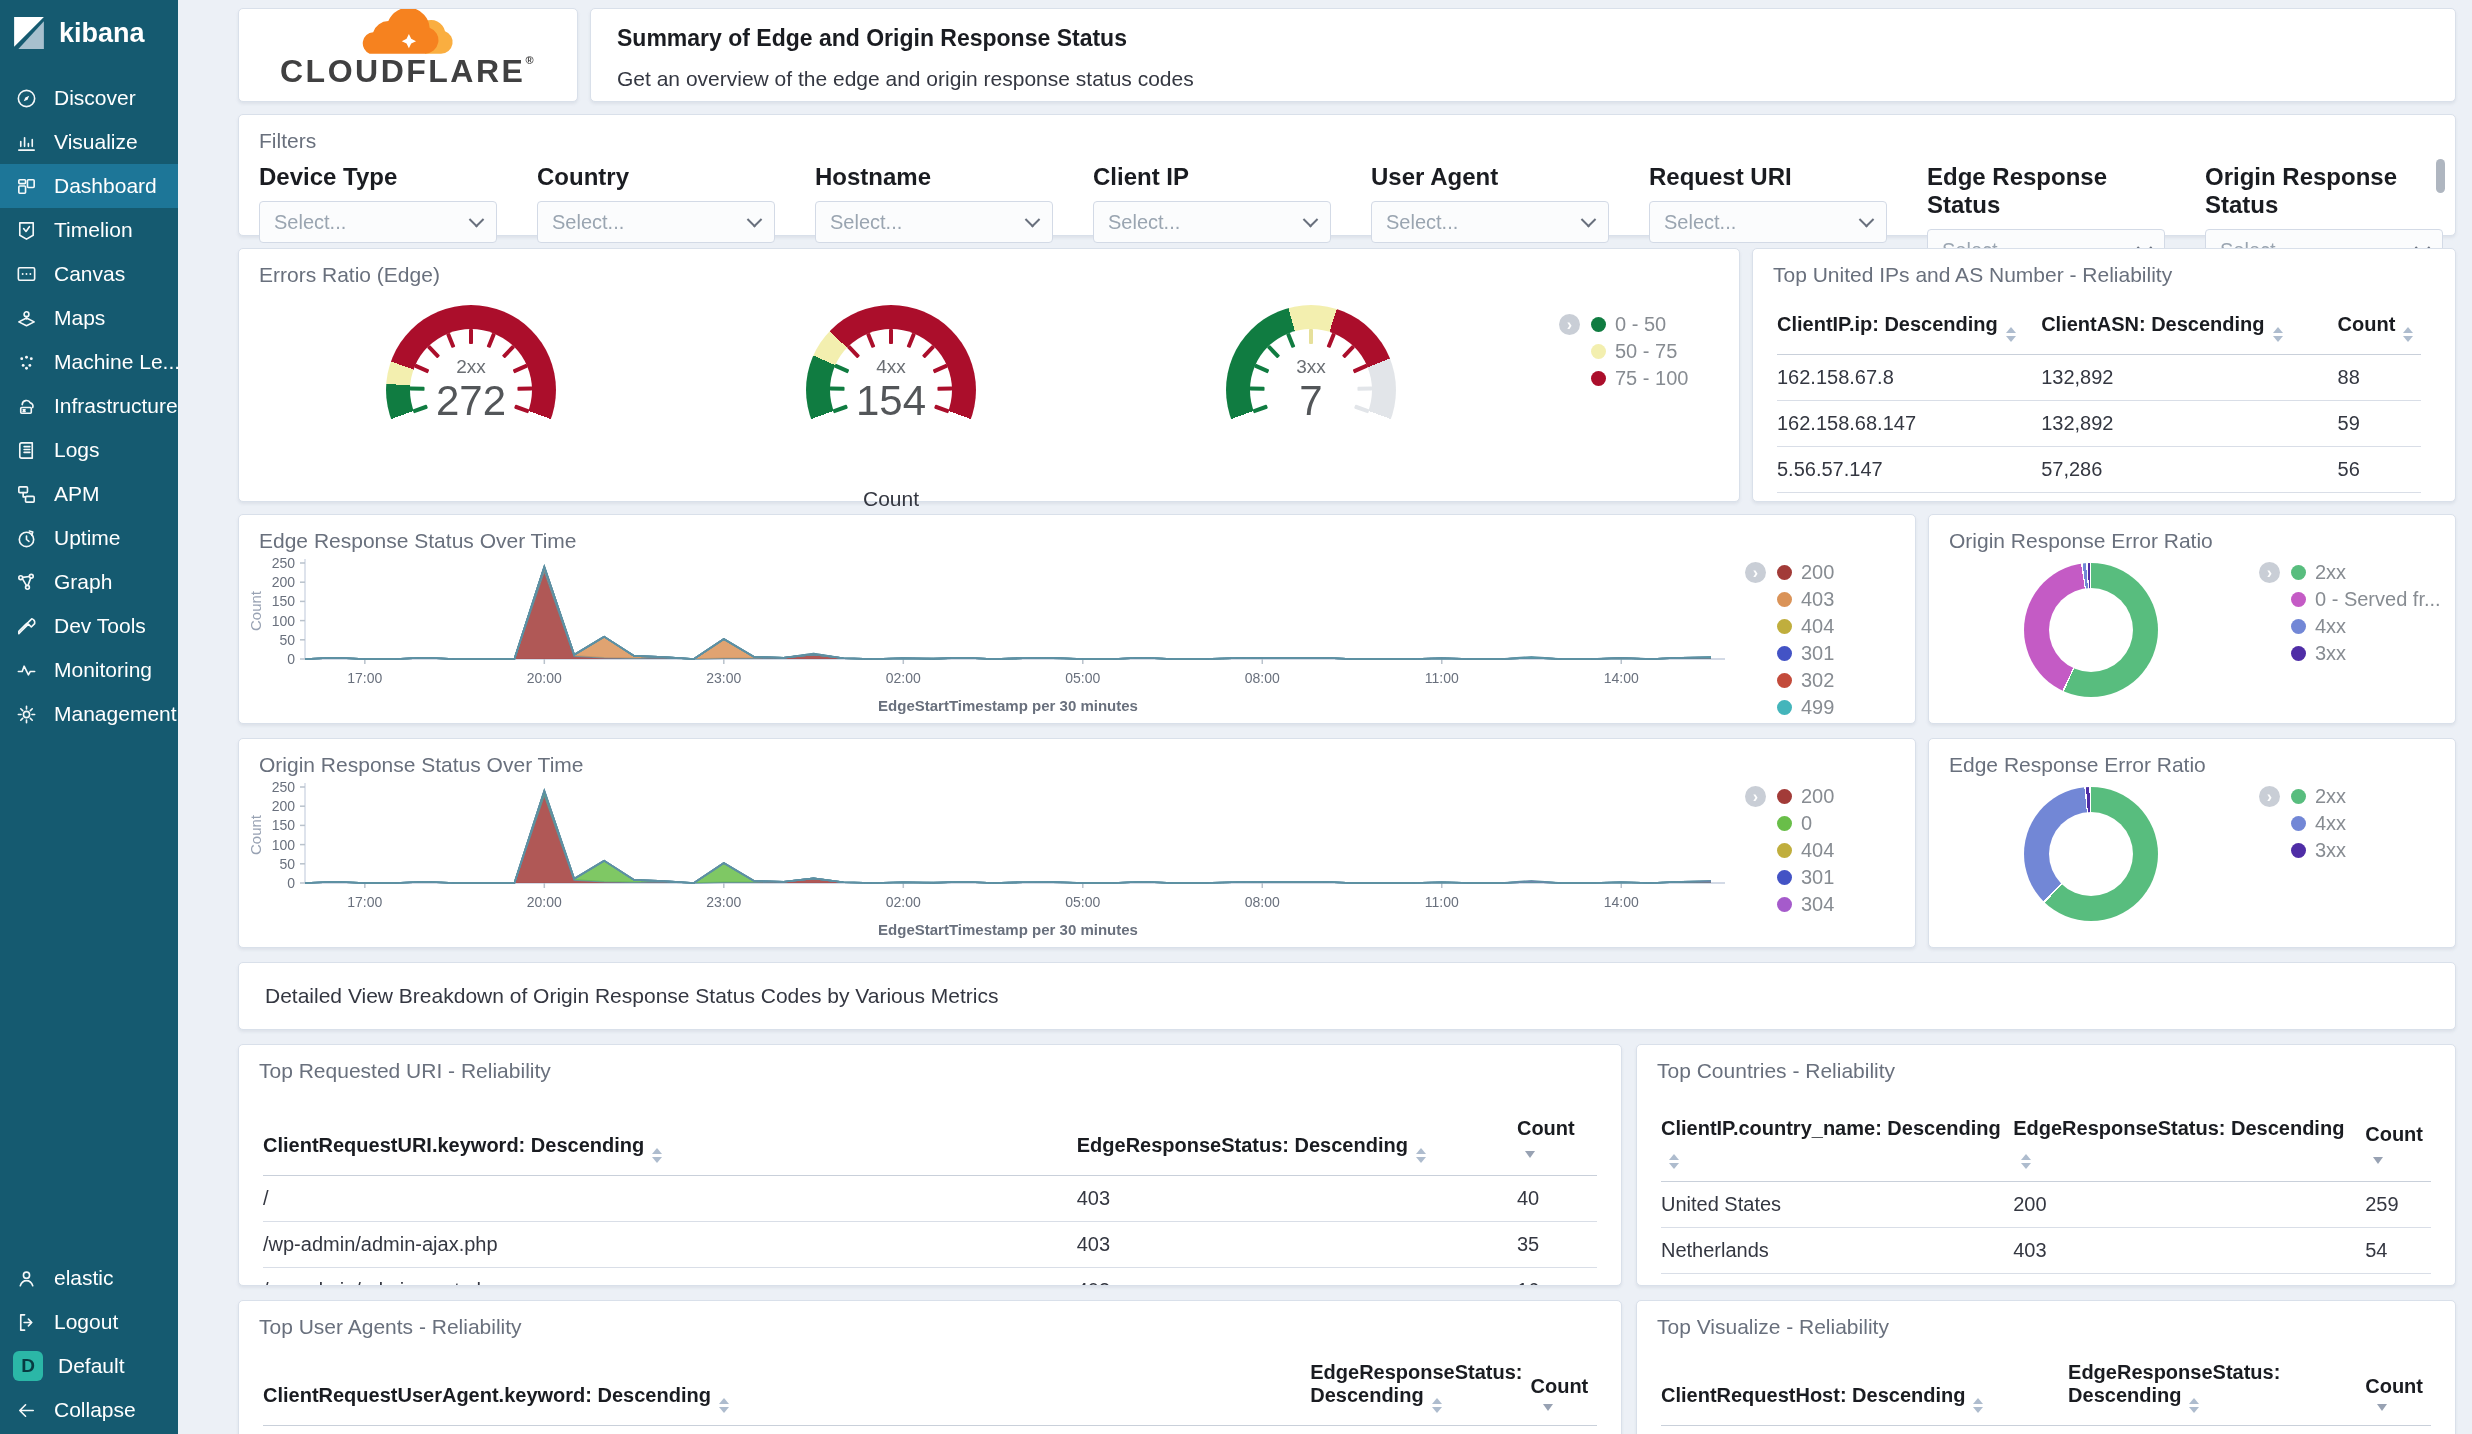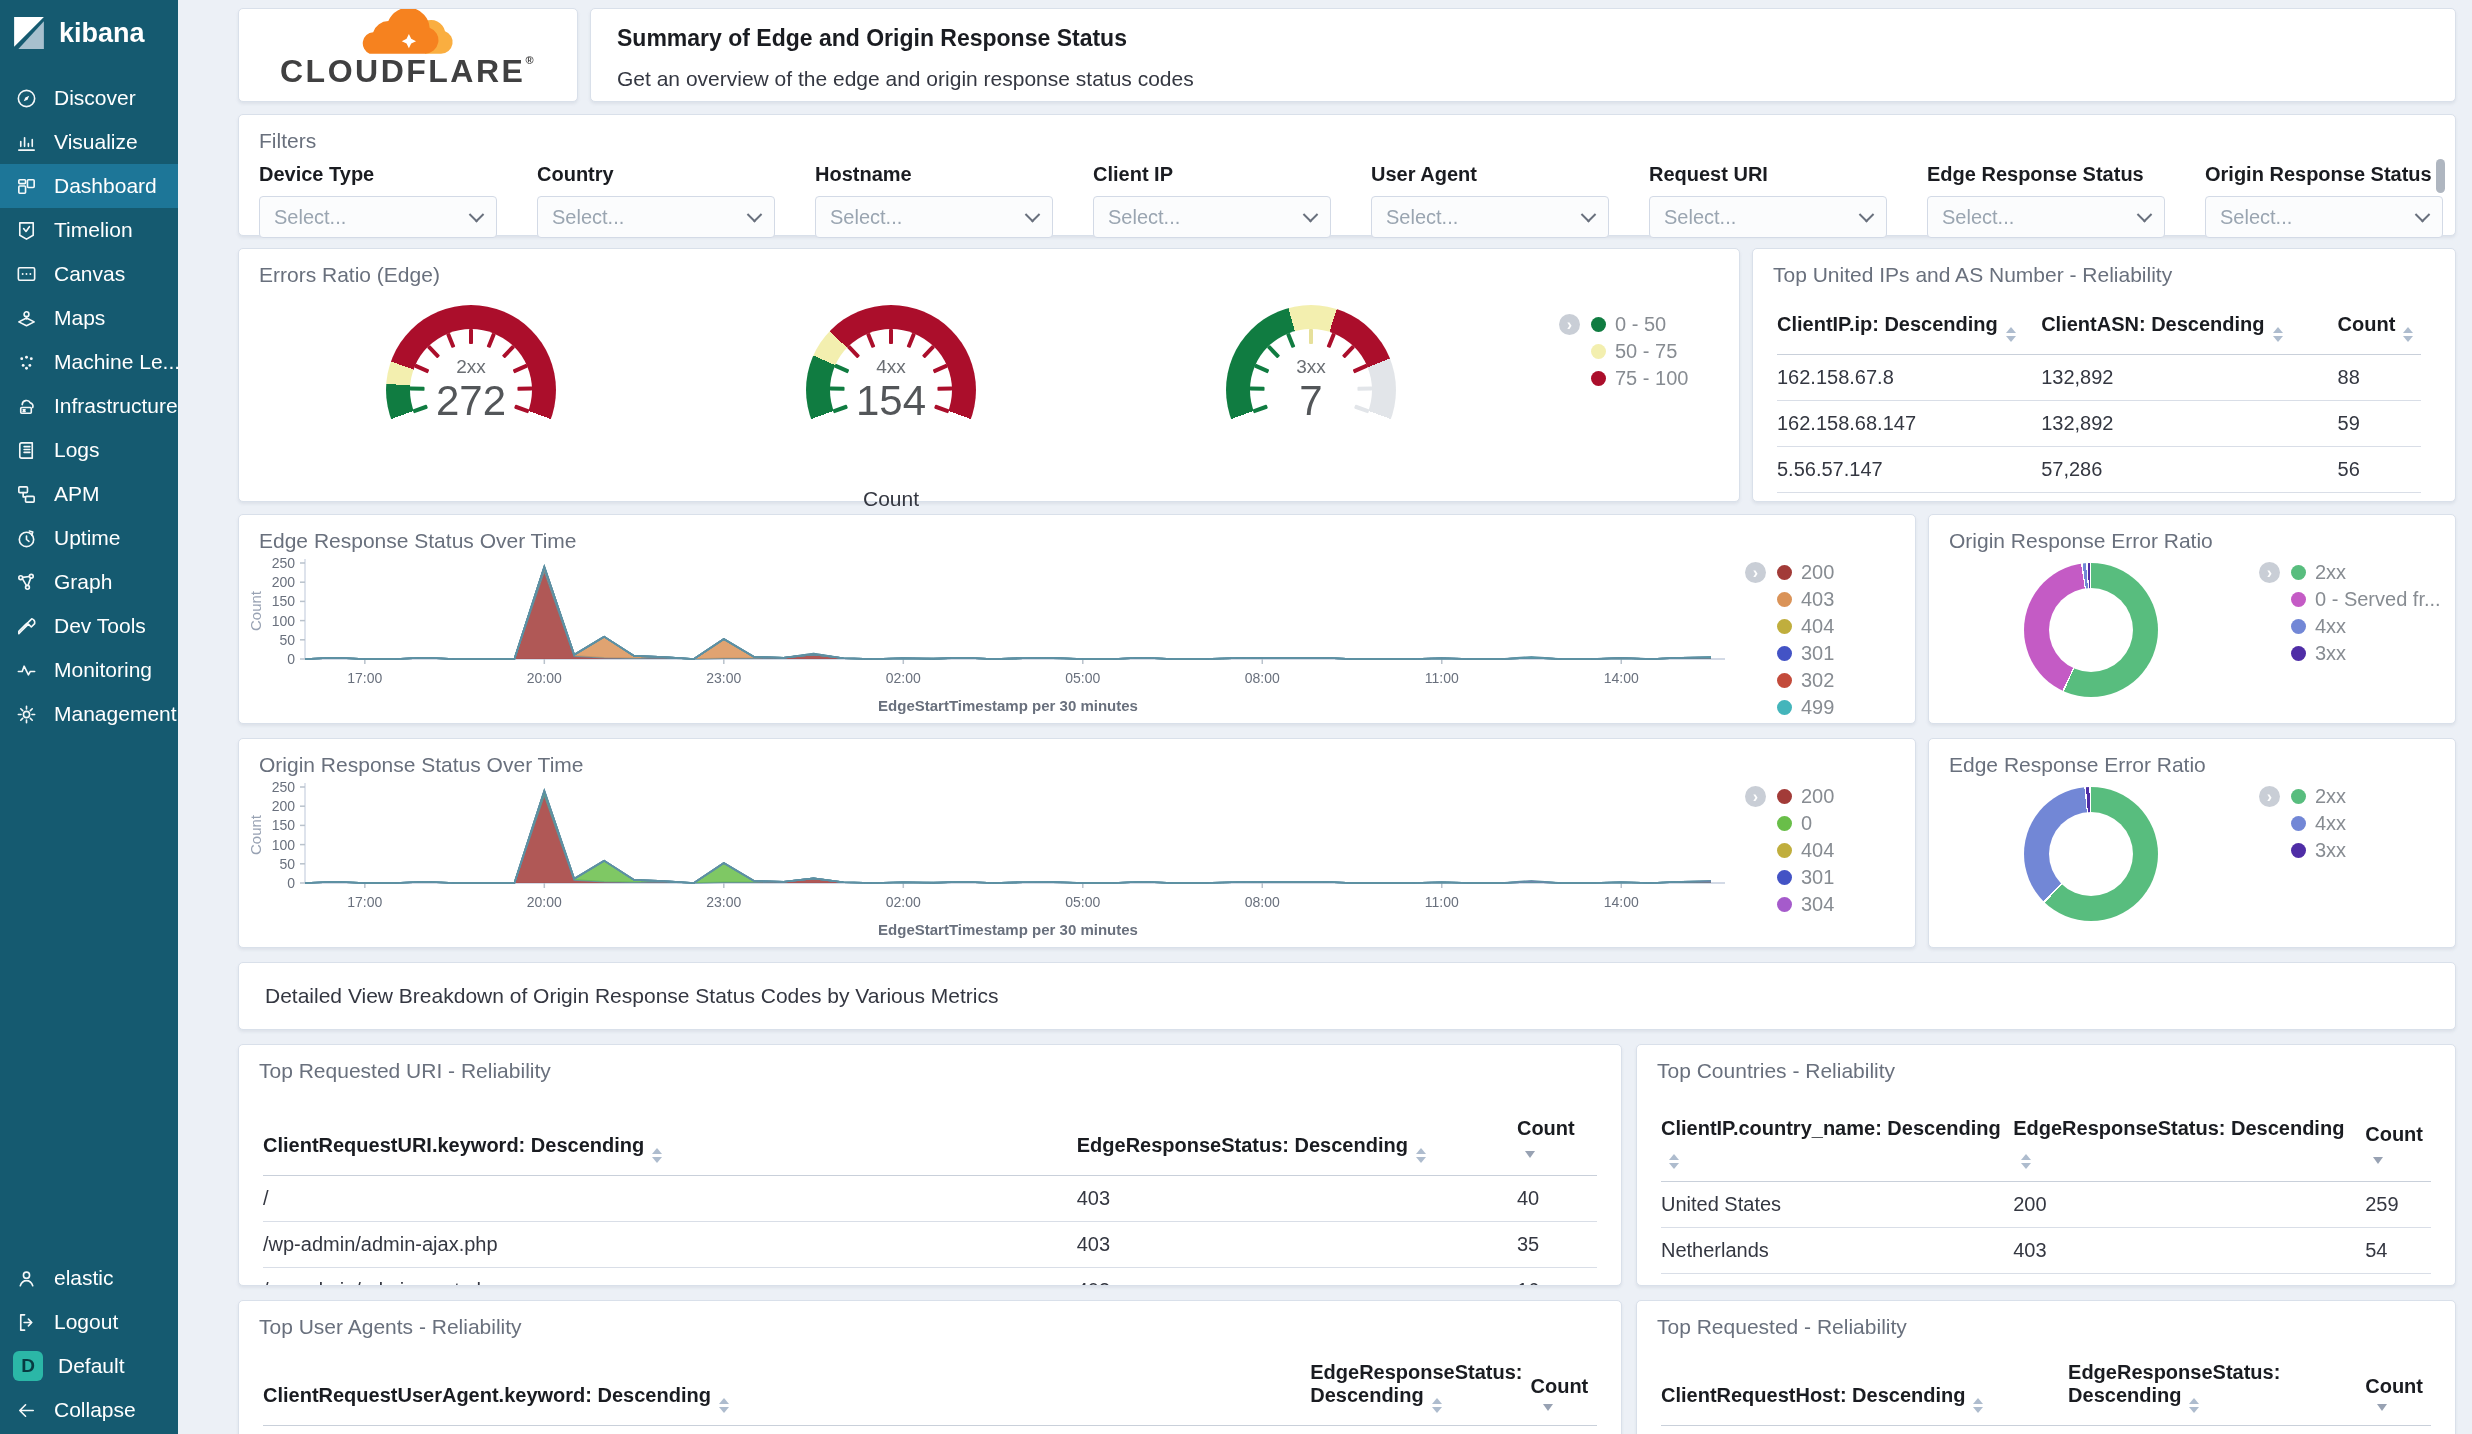--- a/index.html
+++ b/index.html
@@ -20,21 +20,21 @@
   .ptitle{position:absolute;left:20px;top:14px;font-size:21px;color:#69707D;white-space:nowrap}
   
   .cf-logo-wrap{display:flex;flex-direction:column;align-items:center;justify-content:flex-start;height:100%}
   .cf-brand{font-size:32px;font-weight:bold;color:#404041;letter-spacing:2.5px;line-height:1;margin-top:-4px}
   .cf-brand sup{font-size:11px;vertical-align:18px}
   .sum-title{position:absolute;left:26px;top:16px;font-size:23px;font-weight:bold;color:#1A1C21}
   .sum-sub{position:absolute;left:26px;top:58px;font-size:21px;color:#343741}
   
   .filter-row{position:absolute;left:20px;top:48px;display:flex;gap:40px}
   .ffield{width:238px}
-  .flabel{font-size:20px;font-weight:bold;color:#1A1C21;margin-bottom:10px}
+  .flabel{font-size:24px;font-weight:bold;color:#1A1C21;margin-bottom:10px}
   .fselect{height:42px;border:1px solid #D3DAE6;border-radius:4px;background:#FBFCFD;display:flex;align-items:center;padding:0 14px;color:#9AA5B1;font-size:20px;box-sizing:border-box;cursor:pointer}
   .fchev{margin-left:auto;width:9px;height:9px;border-right:2px solid #69707D;border-bottom:2px solid #69707D;transform:rotate(45deg) translate(-2px,-2px)}
   .fscroll{position:absolute;right:10px;top:44px;width:9px;height:34px;background:#AFB6C0;border-radius:5px;cursor:pointer}
   
   .gauge-wrap{position:absolute;width:190px;text-align:center}
   .gauge{position:relative;width:170px;height:170px;margin:0 auto;border-radius:50%}
   .ginner{position:absolute;inset:24px;background:#fff;border-radius:50%}
   .gtick{position:absolute;left:50%;top:50%;width:4px;height:15px;margin:-7.5px 0 0 -2px;border-radius:1px}
   .gcenter{position:absolute;inset:0;display:flex;flex-direction:column;align-items:center;justify-content:center}
   .glabel{font-size:19px;color:#6A6E73}
@@ -788,21 +788,21 @@
               <td>Mozilla/5.0 (compatible; CloudFlare-AlwaysOnline/1.0; +http://www.cloudflare.com/always-online) AppleWebKit/534.34</td>
               <td>200</td>
               <td>206</td>
             </tr>
           </tbody>
         </table>
       </div>
   </div>
 
   <div class="panel" style="left:1458px;top:1300px;width:820px;height:230px;overflow:hidden">
-    <div class="ptitle">Top Requested - Reliability</div>
+    <div class="ptitle">Top Visualize - Reliability</div>
     <div id="tbl-hostnames">
         <table class="ptable" style="top: 52px;">
           <colgroup>
             <col style="width: 54%;">
             <col style="width: 39%;">
             <col style="width: 7%;">
           </colgroup>
           <thead>
             <tr>
               <th><span>ClientRequestHost: Descending</span><span class="sorts">

